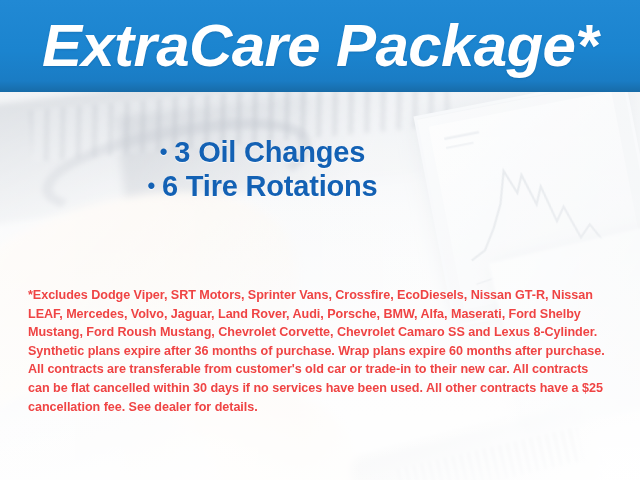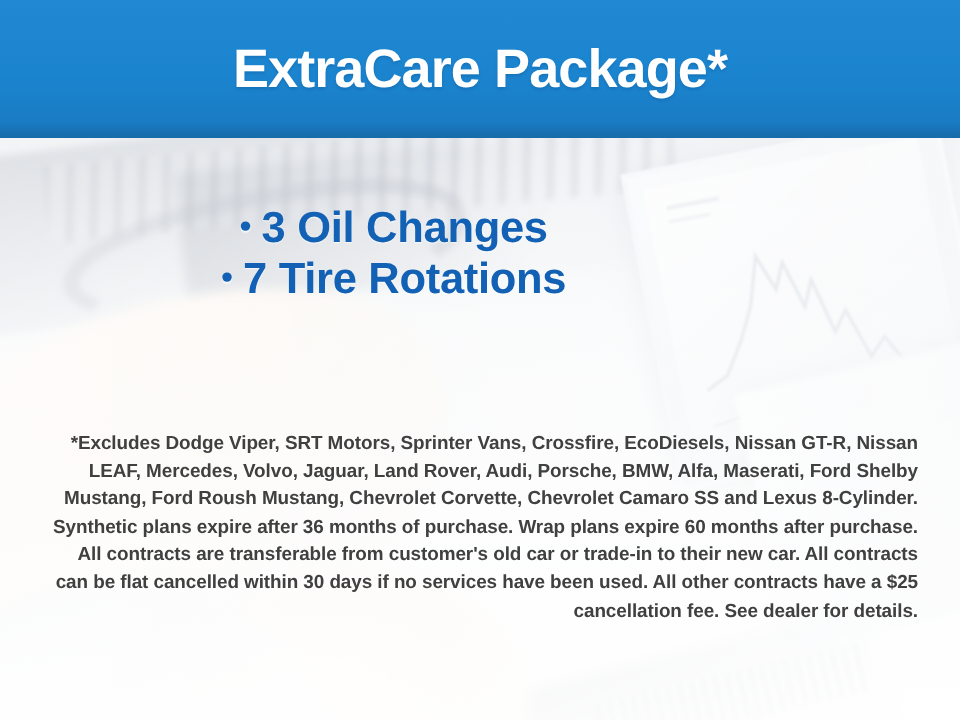--- a/index.html
+++ b/index.html
@@ -153,26 +153,27 @@
     width: 640px;
     height: 92px;
     background: linear-gradient(180deg, #2189d4 0%, #1b84cf 55%, #1a7cc4 88%, #176ba8 100%);
     display: flex;
     align-items: center;
     justify-content: center;
     z-index: 5;
   }
   .banner-title {
     color: #ffffff;
-    font-size: 36px;
+    font-size: 60px;
     font-weight: bold;
     letter-spacing: -0.6px;
     line-height: 1;
     white-space: nowrap;
     text-shadow: 0 1px 2px rgba(0,60,110,.22);
+    font-style: italic;
   }
 
   
   .content {
     position: absolute;
     left: 0; top: 92px;
     width: 640px;
     height: 388px;
     z-index: 6;
   }
@@ -198,22 +199,22 @@
     font-size: 22px;
     vertical-align: 3px;
     margin-right: 7px;
   }
 
   .disclaimer {
     position: absolute;
     left: 28px;
     top: 194px;
     width: 584px;
-    text-align: right;
-    color: #404040;
+    text-align: left;
+    color: #ef4444;
     font-size: 12.6px;
     font-weight: bold;
     line-height: 18.6px;
     letter-spacing: -0.05px;
     text-shadow: 0 1px 1px rgba(255,255,255,.8);
   }
 </style>
 </head>
 <body>
 
@@ -253,21 +254,21 @@
     <div class="banner-title">ExtraCare Package*</div>
   </div>
 
   <div class="content">
 
     <div class="benefits">
       <div class="benefit-line">
         <span class="bullet-dot">•</span><span>3 Oil Changes</span>
       </div>
       <div class="benefit-line">
-        <span class="bullet-dot">•</span><span>7 Tire Rotations</span>
+        <span class="bullet-dot">•</span><span>6 Tire Rotations</span>
       </div>
     </div>
 
     <div class="disclaimer">*Excludes Dodge Viper, SRT Motors, Sprinter Vans, Crossfire, EcoDiesels, Nissan GT-R, Nissan LEAF, Mercedes, Volvo, Jaguar, Land Rover, Audi, Porsche, BMW, Alfa, Maserati, Ford Shelby Mustang, Ford Roush Mustang, Chevrolet Corvette, Chevrolet Camaro SS and Lexus 8-Cylinder. Synthetic plans expire after 36 months of purchase. Wrap plans expire 60 months after purchase. All contracts are transferable from customer's old car or trade-in to their new car. All contracts can be flat cancelled within 30 days if no services have been used. All other contracts have a $25 cancellation fee. See dealer for details.</div>
 
   </div>
 
 </div>
 
 </body></html>

